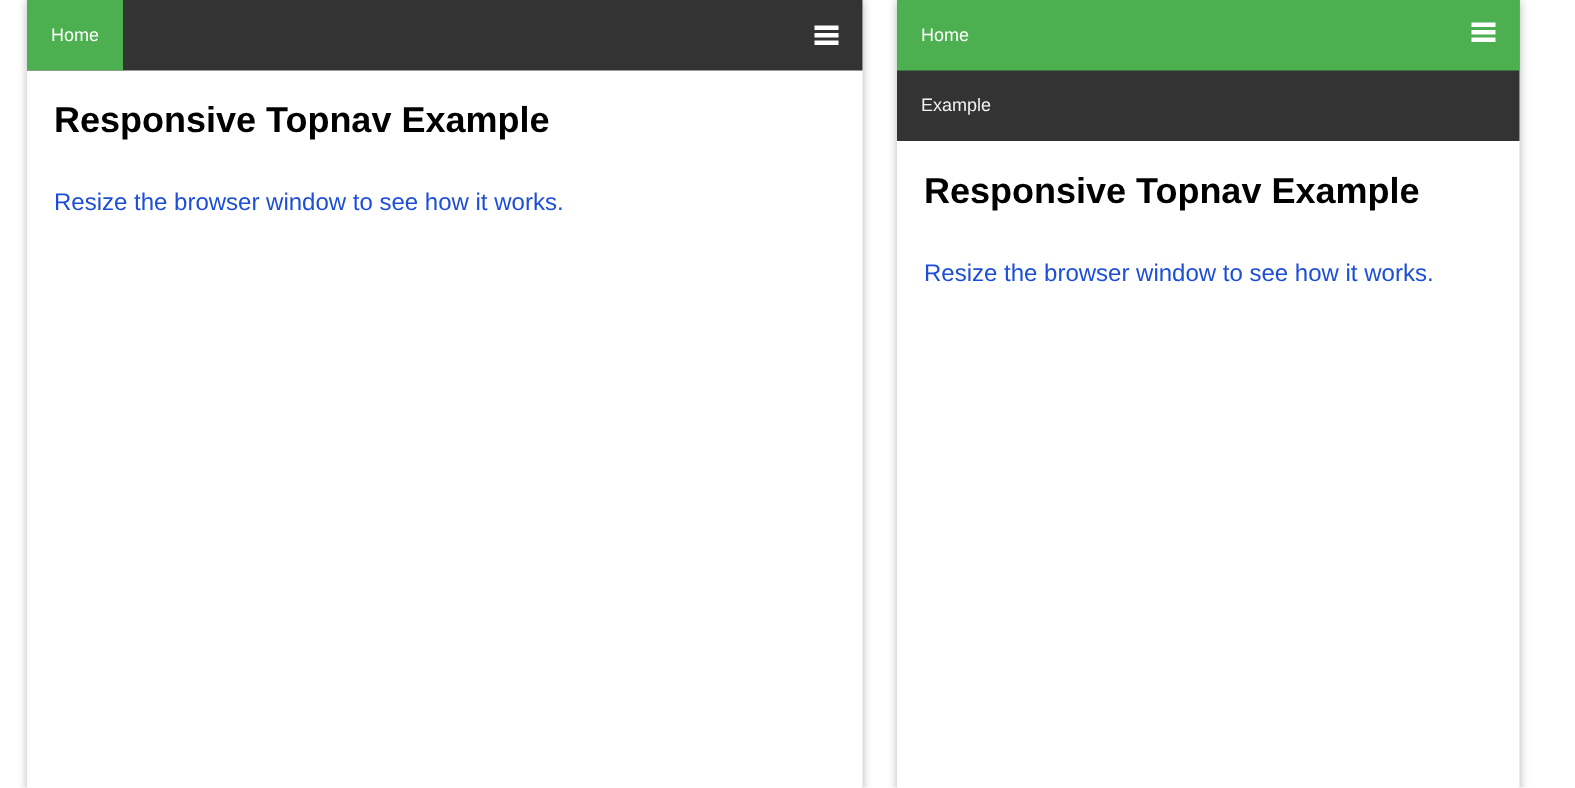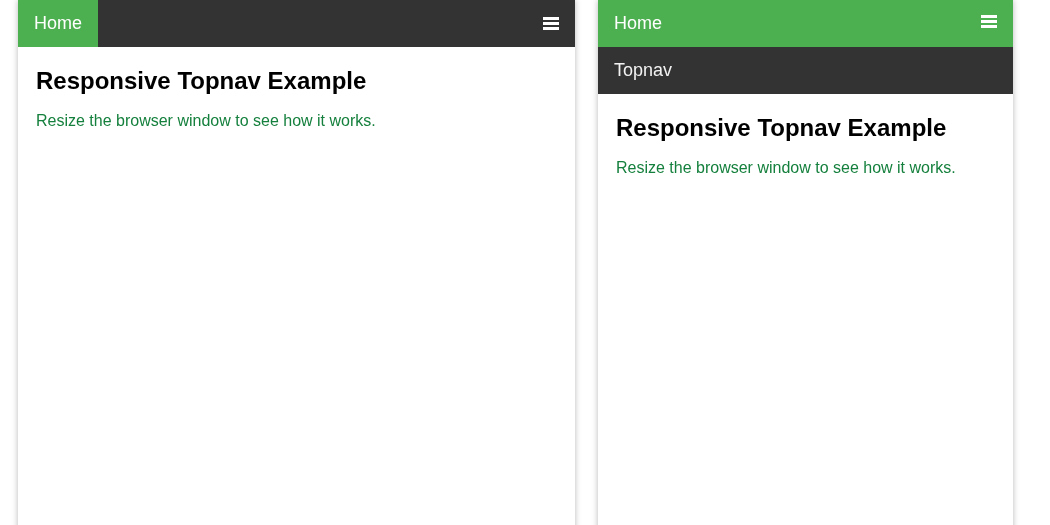--- a/index.html
+++ b/index.html
@@ -26,21 +26,21 @@
   
   .topnav {
     position: relative;
     background: #333333;
     overflow: hidden;
   }
   .navlink {
     display: block;
     color: #f2f2f2;
     text-decoration: none;
-    font-size: 18px;
+    font-size: 12px;
     line-height: 19px;
     padding: 14px 16px;
     cursor: pointer;
   }
   .frame-left .navlink { float: left; }
   .navlink.active {
     background: #4caf50;
     color: #ffffff;
   }
   .frame-right .navlink { float: none; }
@@ -69,22 +69,22 @@
   .content { padding-left: 18px; padding-right: 20px; }
   .content h2 {
     font-size: 24px;
     font-weight: bold;
     color: #000000;
     margin: 20px 0 15px 0;
     line-height: 28px;
   }
   .content p {
     font-size: 16px;
-    color: #15803d;
-    margin: 16px 0;
+    color: #1d4ed8;
+    margin: 31px 0;
     line-height: 19px;
   }
 </style>
 </head>
 <body>
 
 <div class="frame frame-left">
   <nav class="topnav">
     <a class="navlink active">Home</a>
     <span class="hamburger">
@@ -95,21 +95,21 @@
   </nav>
   <div class="content">
     <h2>Responsive Topnav Example</h2>
     <p>Resize the browser window to see how it works.</p>
   </div>
 </div>
 
 <div class="frame frame-right">
   <nav class="topnav">
     <a class="navlink active">Home</a>
-    <a class="navlink">Topnav</a>
+    <a class="navlink">Example</a>
     <span class="hamburger">
       <span class="bar"></span>
       <span class="bar"></span>
       <span class="bar"></span>
     </span>
   </nav>
   <div class="content">
     <h2>Responsive Topnav Example</h2>
     <p>Resize the browser window to see how it works.</p>
   </div>

